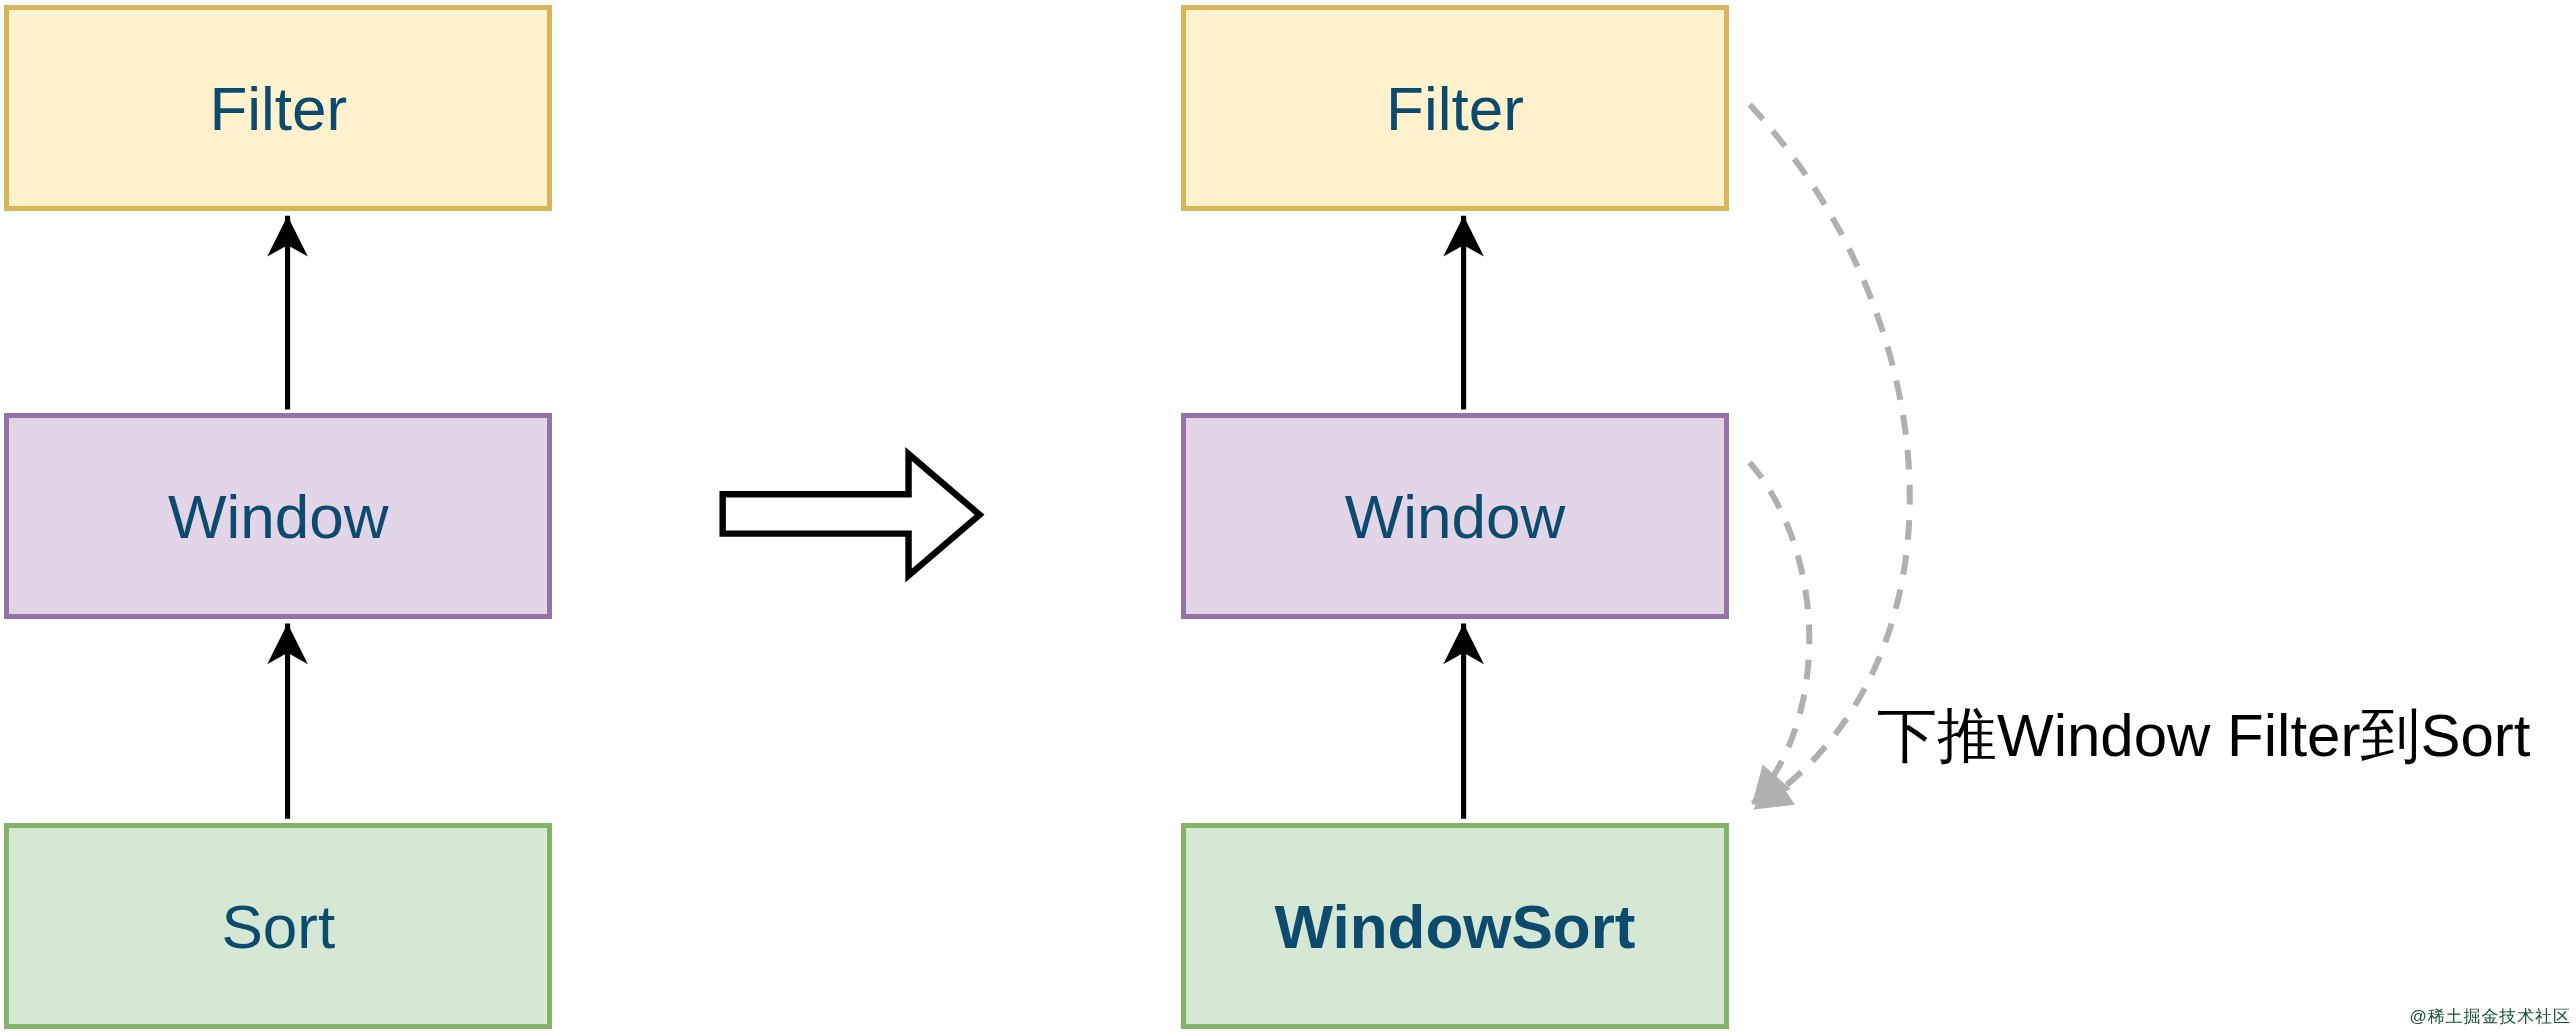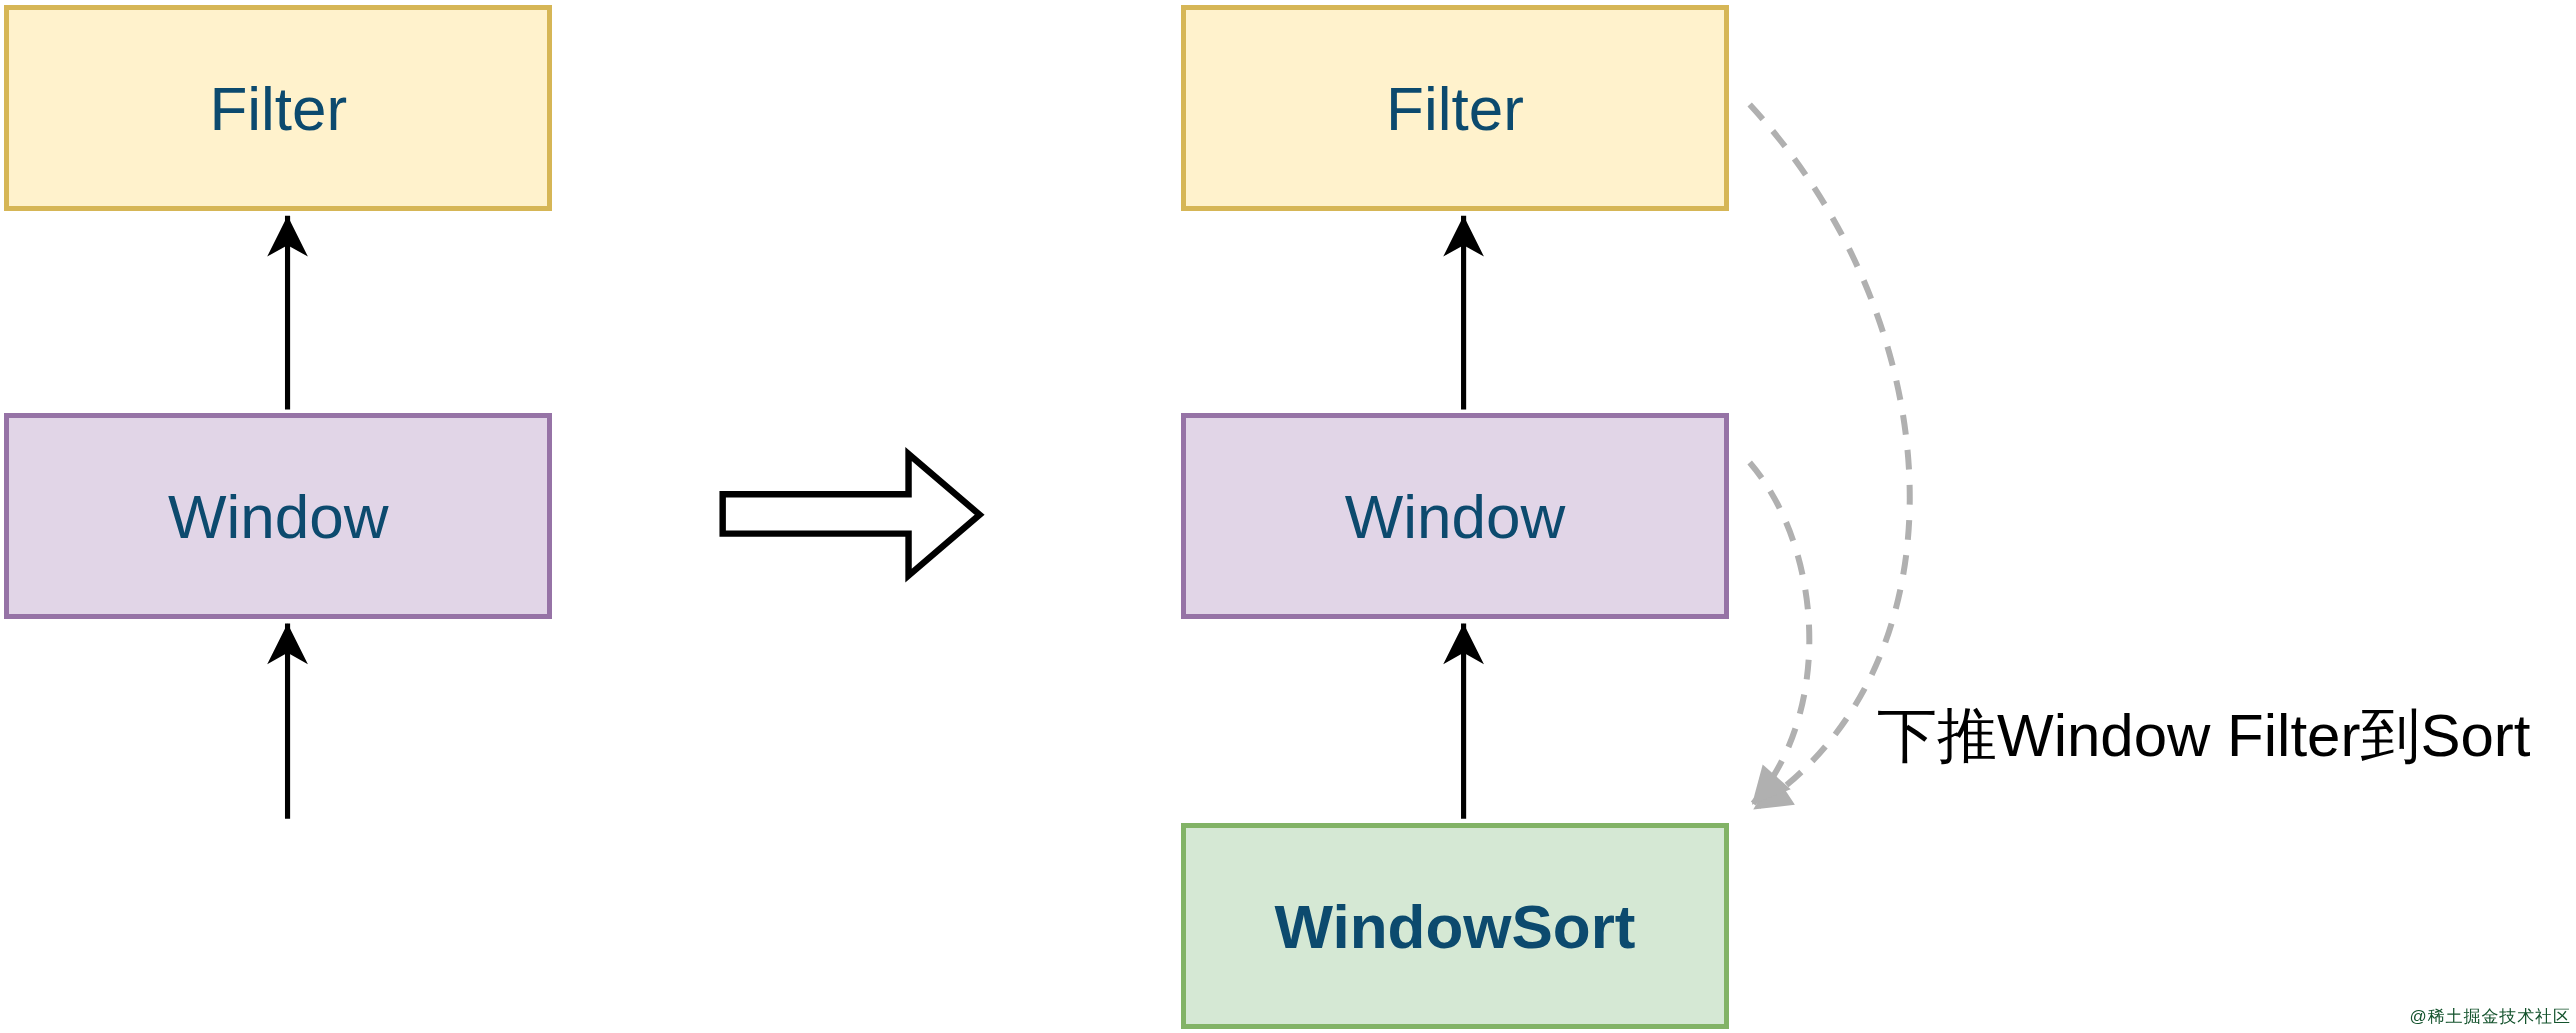--- a/index.html
+++ b/index.html
@@ -52,20 +52,23 @@
     <path d="M 2042,122 C 2280,380 2300,780 2048,944" fill="none" stroke-width="7" stroke-dasharray="23 18" marker-end="url(#arrow-gray)" style="stroke: rgb(176, 176, 176);"></path>
     <path d="M 2042,540 C 2128,640 2140,832 2046,938" fill="none" stroke-width="7" stroke-dasharray="23 18" marker-end="url(#arrow-gray)" style="stroke: rgb(176, 176, 176);"></path>
   </svg>
 
   <div class="node col-left row-1" style="background-color: rgb(255, 242, 204); border-color: rgb(214, 182, 86);">
     <span>Filter</span>
   </div>
   <div class="node col-left row-2" style="background-color: rgb(225, 213, 231); border-color: rgb(150, 115, 166);">
     <span>Window</span>
   </div>
+  <div class="node col-left row-3" style="background-color: rgb(213, 232, 212); border-color: rgb(130, 179, 102);">
+    <span>Sort</span>
+  </div>
 
   <div class="node col-right row-1" style="background-color: rgb(255, 242, 204); border-color: rgb(214, 182, 86);">
     <span>Filter</span>
   </div>
   <div class="node col-right row-2" style="background-color: rgb(225, 213, 231); border-color: rgb(150, 115, 166);">
     <span>Window</span>
   </div>
   <div class="node bold col-right row-3" style="background-color: rgb(213, 232, 212); border-color: rgb(130, 179, 102);">
     <span>WindowSort</span>
   </div>

